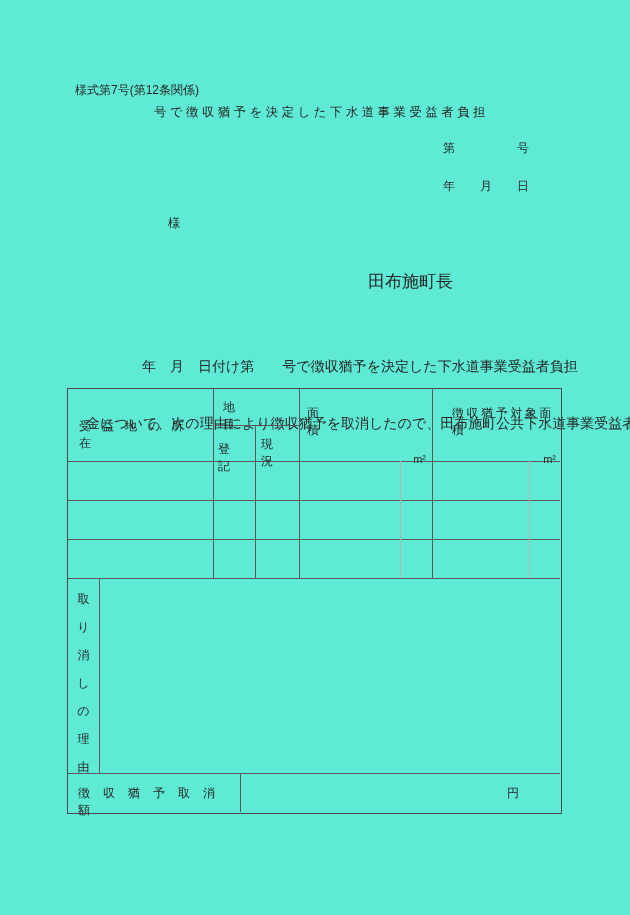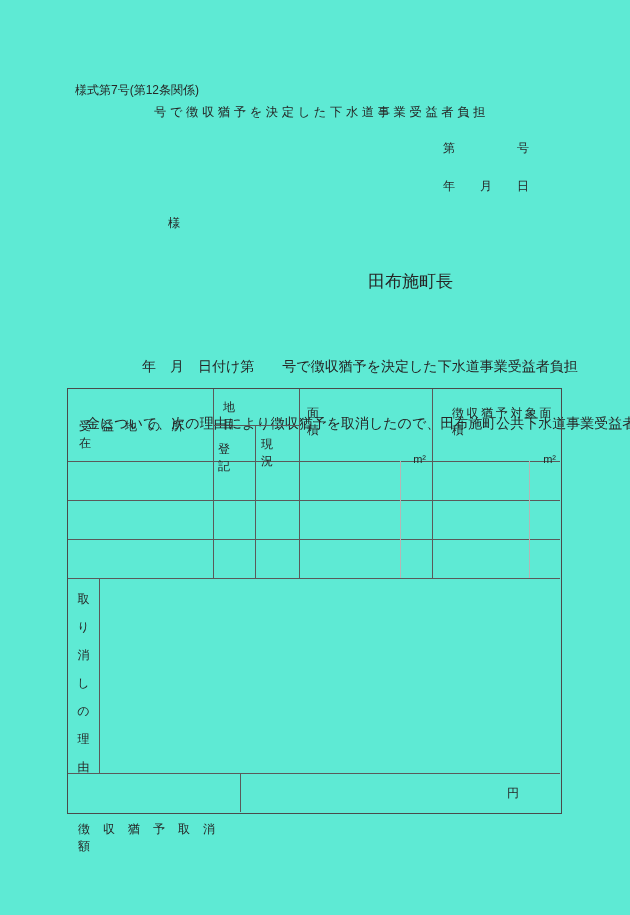--- a/index.html
+++ b/index.html
@@ -58,21 +58,21 @@
   .cell-defarea .label-line { display: block; letter-spacing: 2.6px; padding-left: 20px; }
   .cell-defarea .unit-line  { padding-right: 4px; }
 
   .row-cell { position: absolute; }
 
   .cell-reason-label { left: 0; top: 189px; width: 31px; height: 195px; }
   .reason-inner { width: 14px; margin: 0 auto; padding-top: 7px; line-height: 28px;
                   word-break: break-all; white-space: normal; font-size: 12px; text-align: center; }
   .cell-reason-body { left: 31px; top: 189px; width: 461px; height: 195px; }
 
-  .cell-amount-label { left: 0; top: 384px; width: 172px; height: 39px; padding: 12px 0 0 10px; letter-spacing: 13px; margin-top: 36px; }
+  .cell-amount-label { left: 0; top: 384px; width: 172px; height: 39px; padding: 12px 0 0 10px; letter-spacing: 13px; }
   .cell-amount-value { left: 172px; top: 384px; width: 320px; height: 39px;
                        padding: 12px 41px 0 0; text-align: right; }
 </style>
 </head>
 <body>
 
 <div class="page">
 
   <div class="abs form-number">様式第7号(第12条関係)</div>
 

